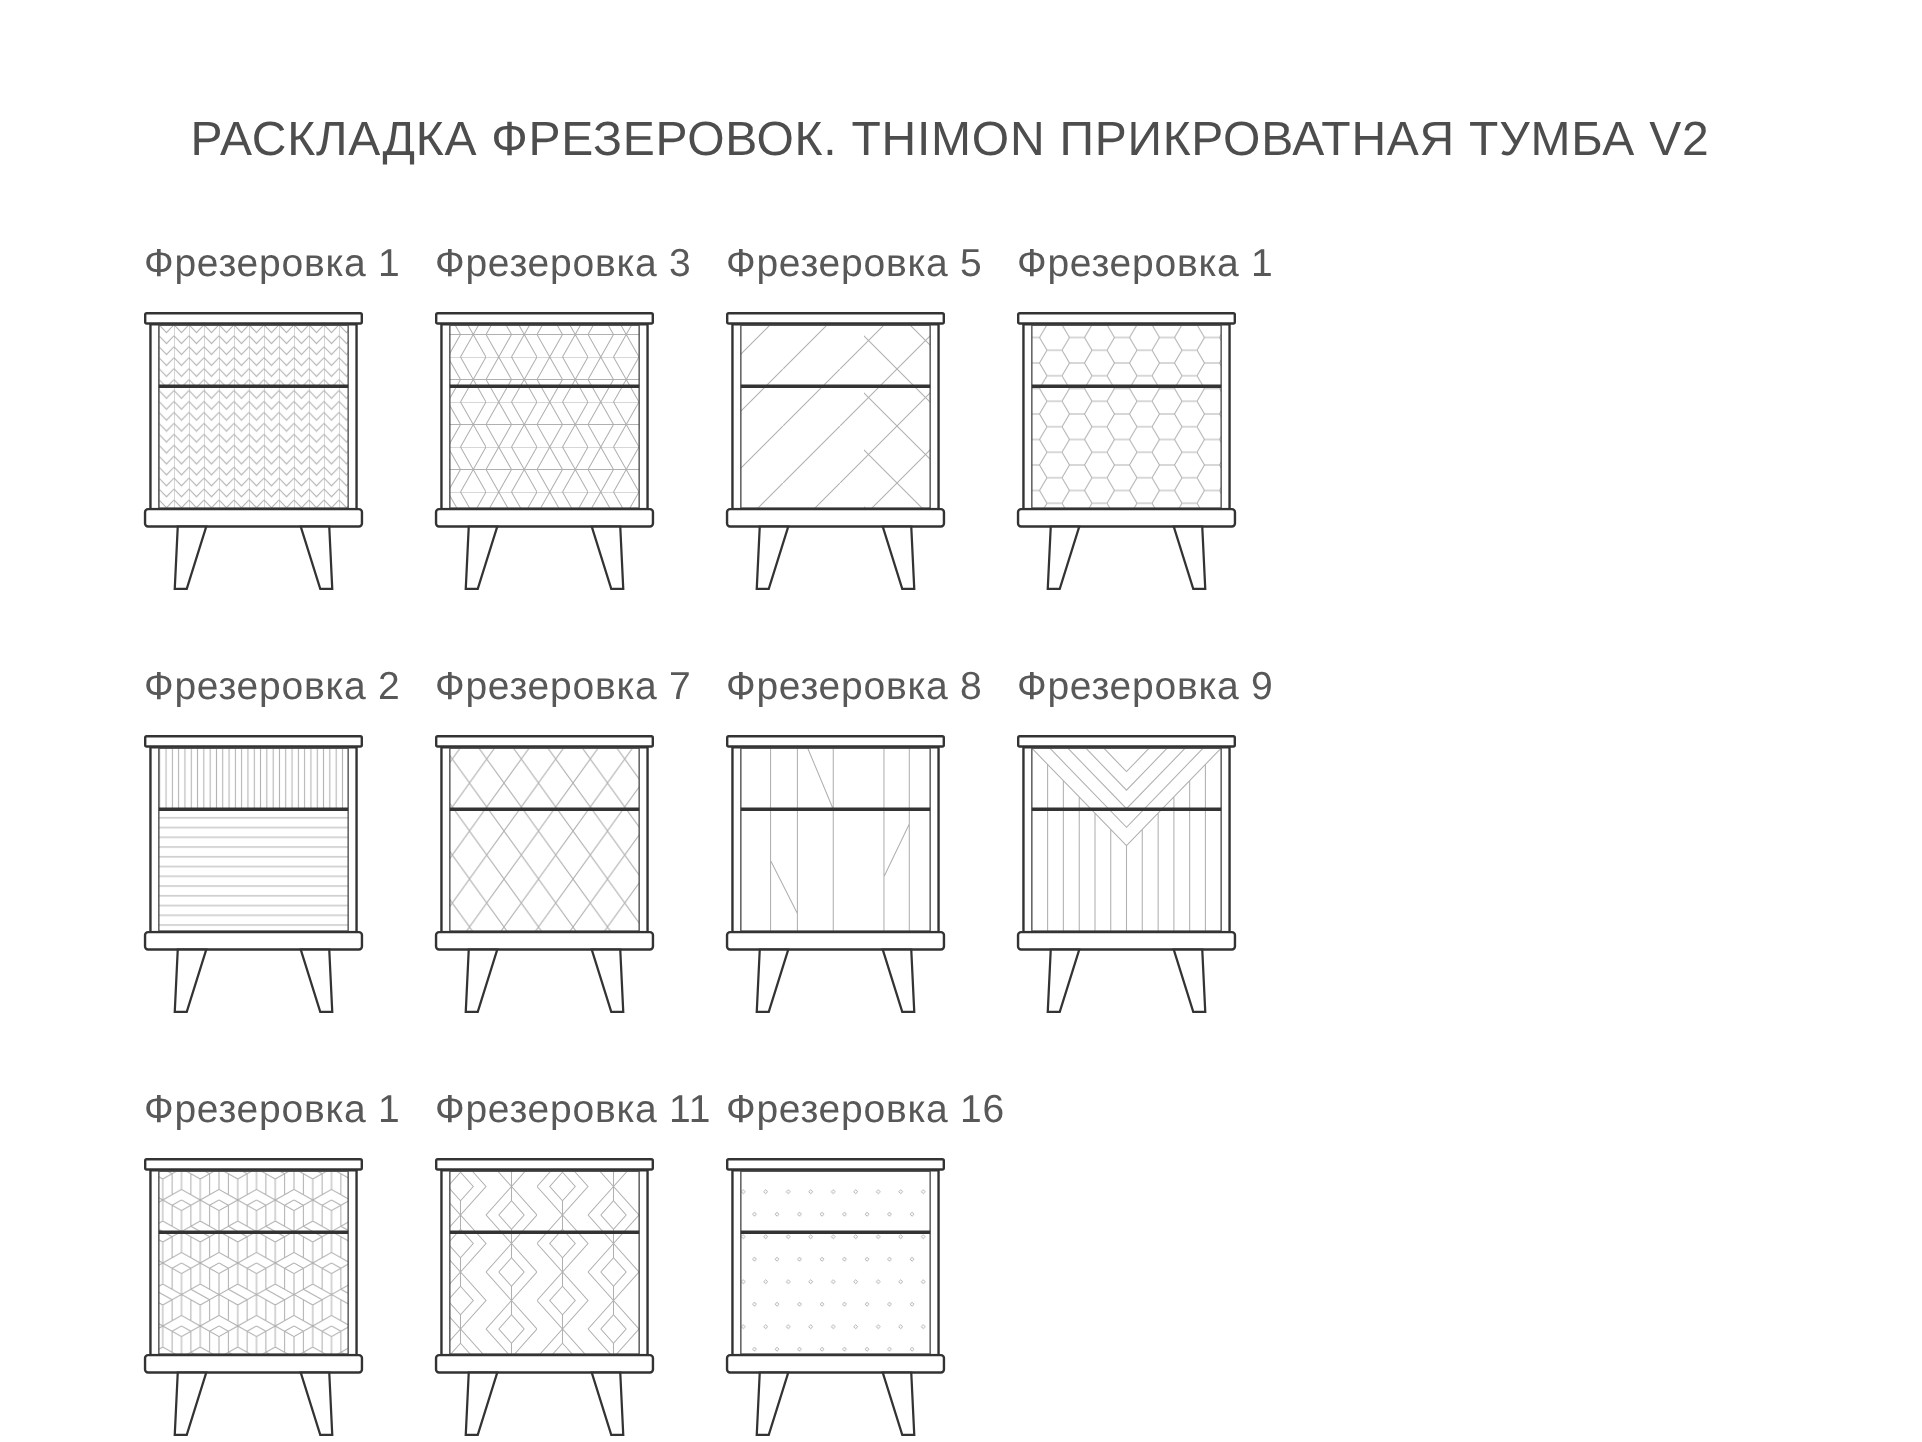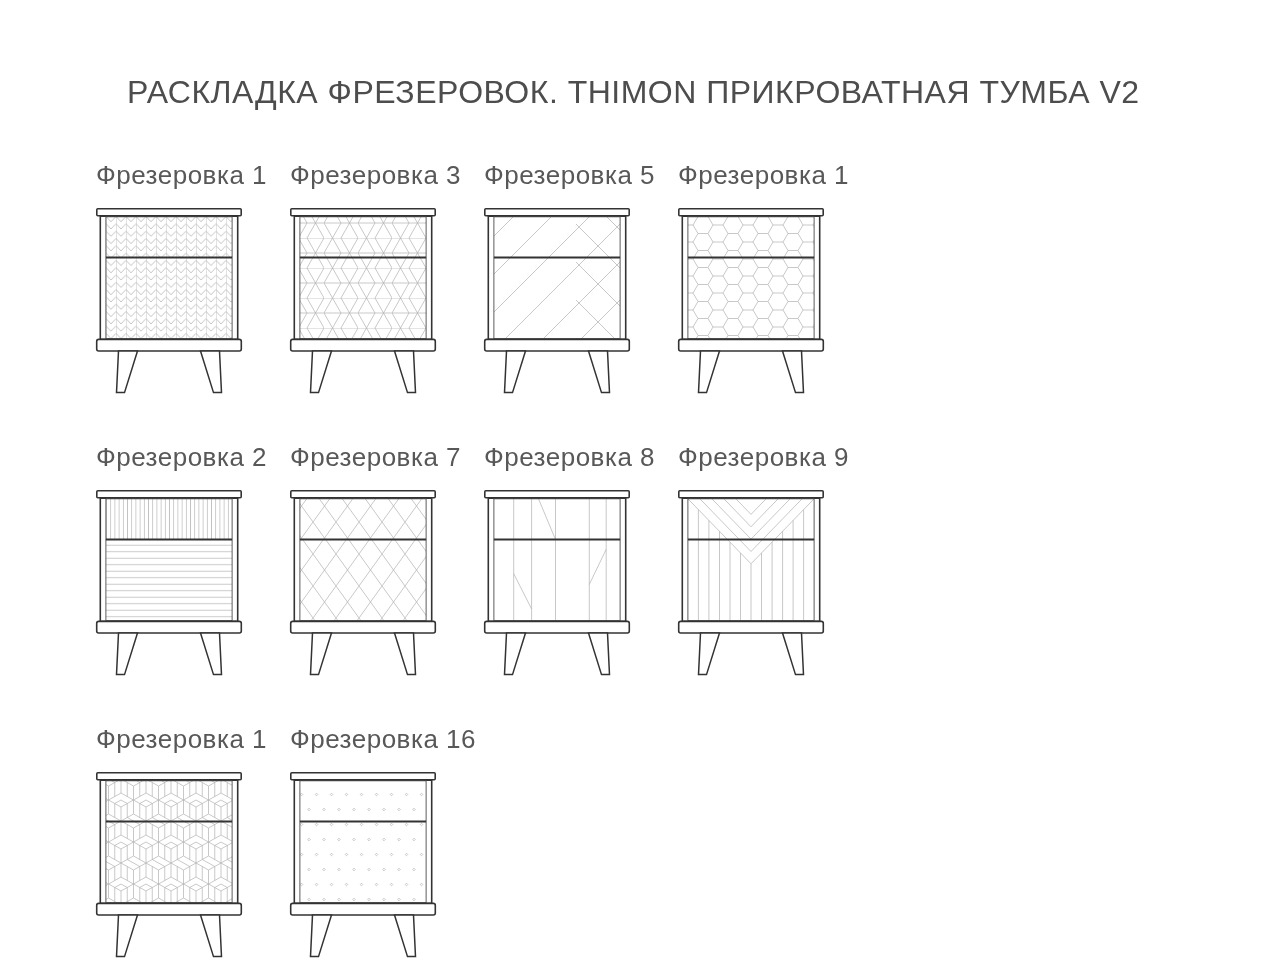--- a/index.html
+++ b/index.html
@@ -197,20 +197,33 @@
   <rect x="0.8" y="0.8" width="144.4" height="6.9" rx="1" class="hv"></rect>
   <rect x="4.3" y="8.2" width="137.4" height="123.2" class="bv"></rect>
   <rect x="9.9" y="8.8" width="126.2" height="121.9" class="pv"></rect>
   <line x1="9.9" y1="49.5" x2="136.1" y2="49.5" class="dv"></line>
   <rect x="0.7" y="131.4" width="144.6" height="11.6" rx="2" class="hv"></rect>
   <path d="M22.5 143 H41.5 L28.5 184.6 H20.5 Z" class="lv"></path>
   <path d="M104.5 143 H123.5 L125.5 184.6 H117.5 Z" class="lv"></path>
         </svg>
   </div>
 
+  <div class="card">
+    <div class="label">Фрезеровка 11</div>
+    <svg class="cab" width="146" height="186" viewBox="0 0 146 186">
+          <rect x="9.9" y="8.8" width="126.2" height="121.9" fill="url(#pat-deco)"></rect>
+  <rect x="0.8" y="0.8" width="144.4" height="6.9" rx="1" class="hv"></rect>
+  <rect x="4.3" y="8.2" width="137.4" height="123.2" class="bv"></rect>
+  <rect x="9.9" y="8.8" width="126.2" height="121.9" class="pv"></rect>
+  <line x1="9.9" y1="49.5" x2="136.1" y2="49.5" class="dv"></line>
+  <rect x="0.7" y="131.4" width="144.6" height="11.6" rx="2" class="hv"></rect>
+  <path d="M22.5 143 H41.5 L28.5 184.6 H20.5 Z" class="lv"></path>
+  <path d="M104.5 143 H123.5 L125.5 184.6 H117.5 Z" class="lv"></path>
+        </svg>
+  </div>
 
   <div class="card">
     <div class="label">Фрезеровка 16</div>
     <svg class="cab" width="146" height="186" viewBox="0 0 146 186">
           <rect x="9.9" y="8.8" width="126.2" height="121.9" fill="url(#pat-dots)"></rect>
   <rect x="0.8" y="0.8" width="144.4" height="6.9" rx="1" class="hv"></rect>
   <rect x="4.3" y="8.2" width="137.4" height="123.2" class="bv"></rect>
   <rect x="9.9" y="8.8" width="126.2" height="121.9" class="pv"></rect>
   <line x1="9.9" y1="49.5" x2="136.1" y2="49.5" class="dv"></line>
   <rect x="0.7" y="131.4" width="144.6" height="11.6" rx="2" class="hv"></rect>

